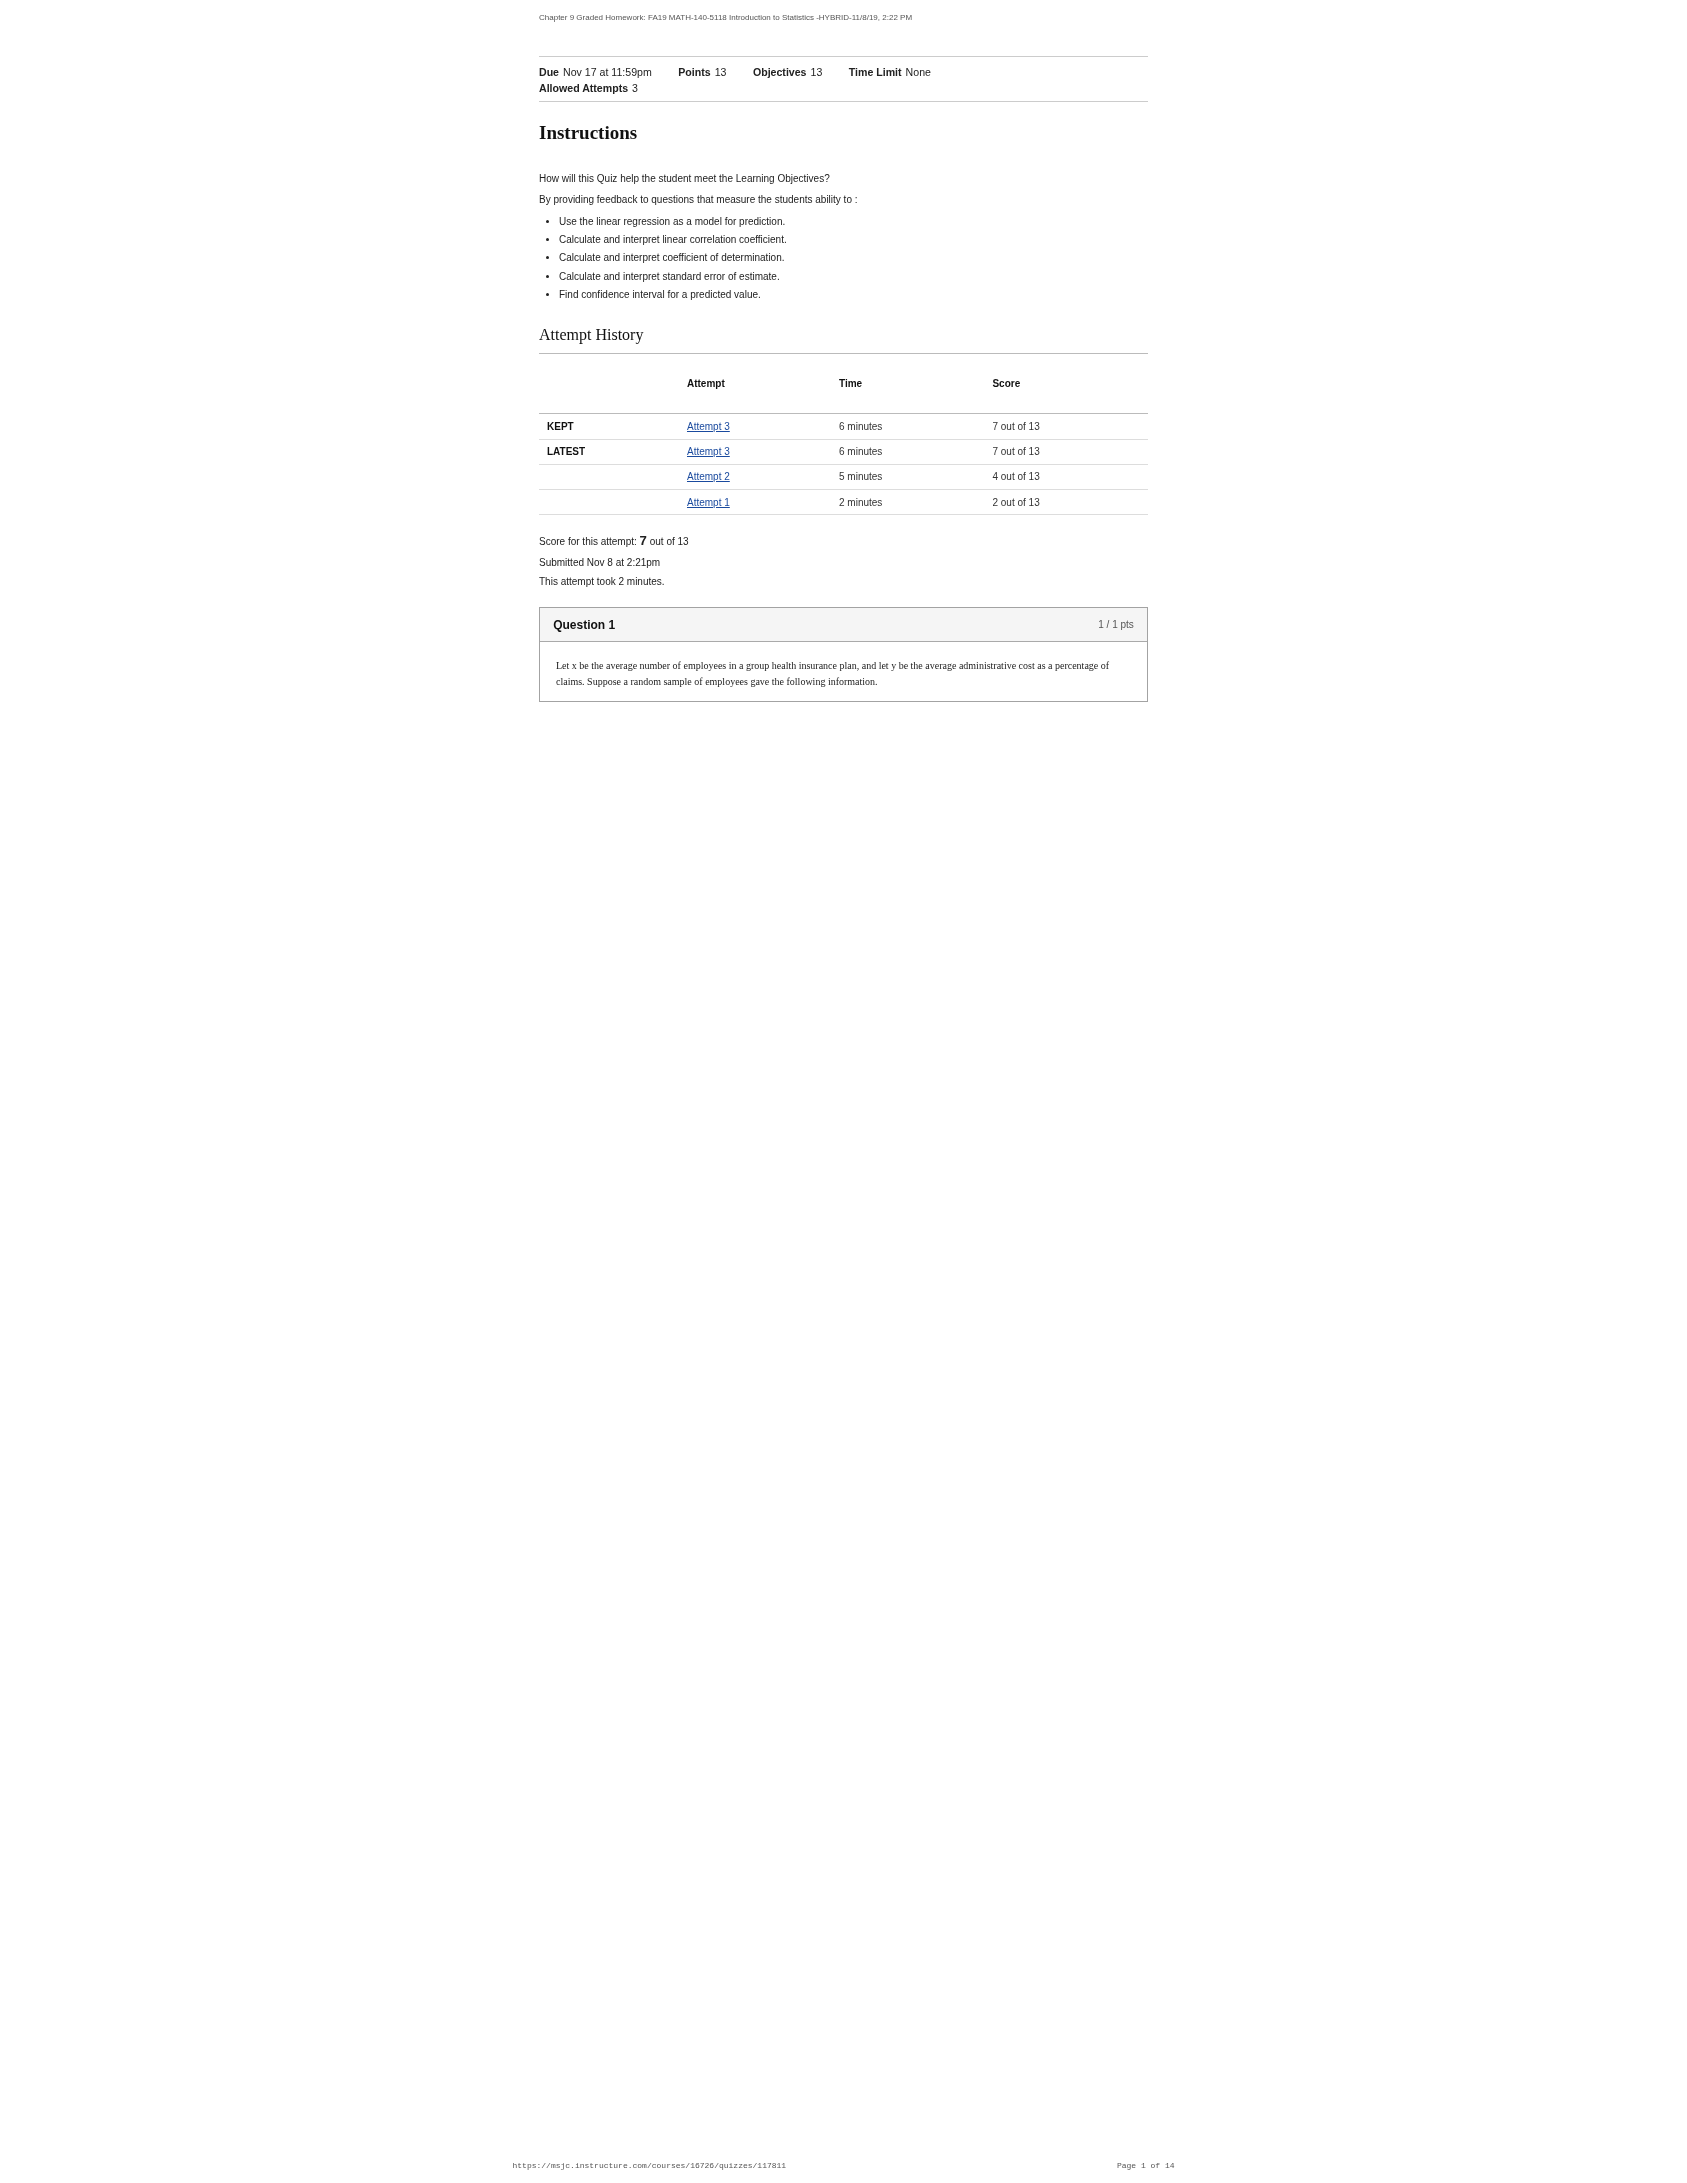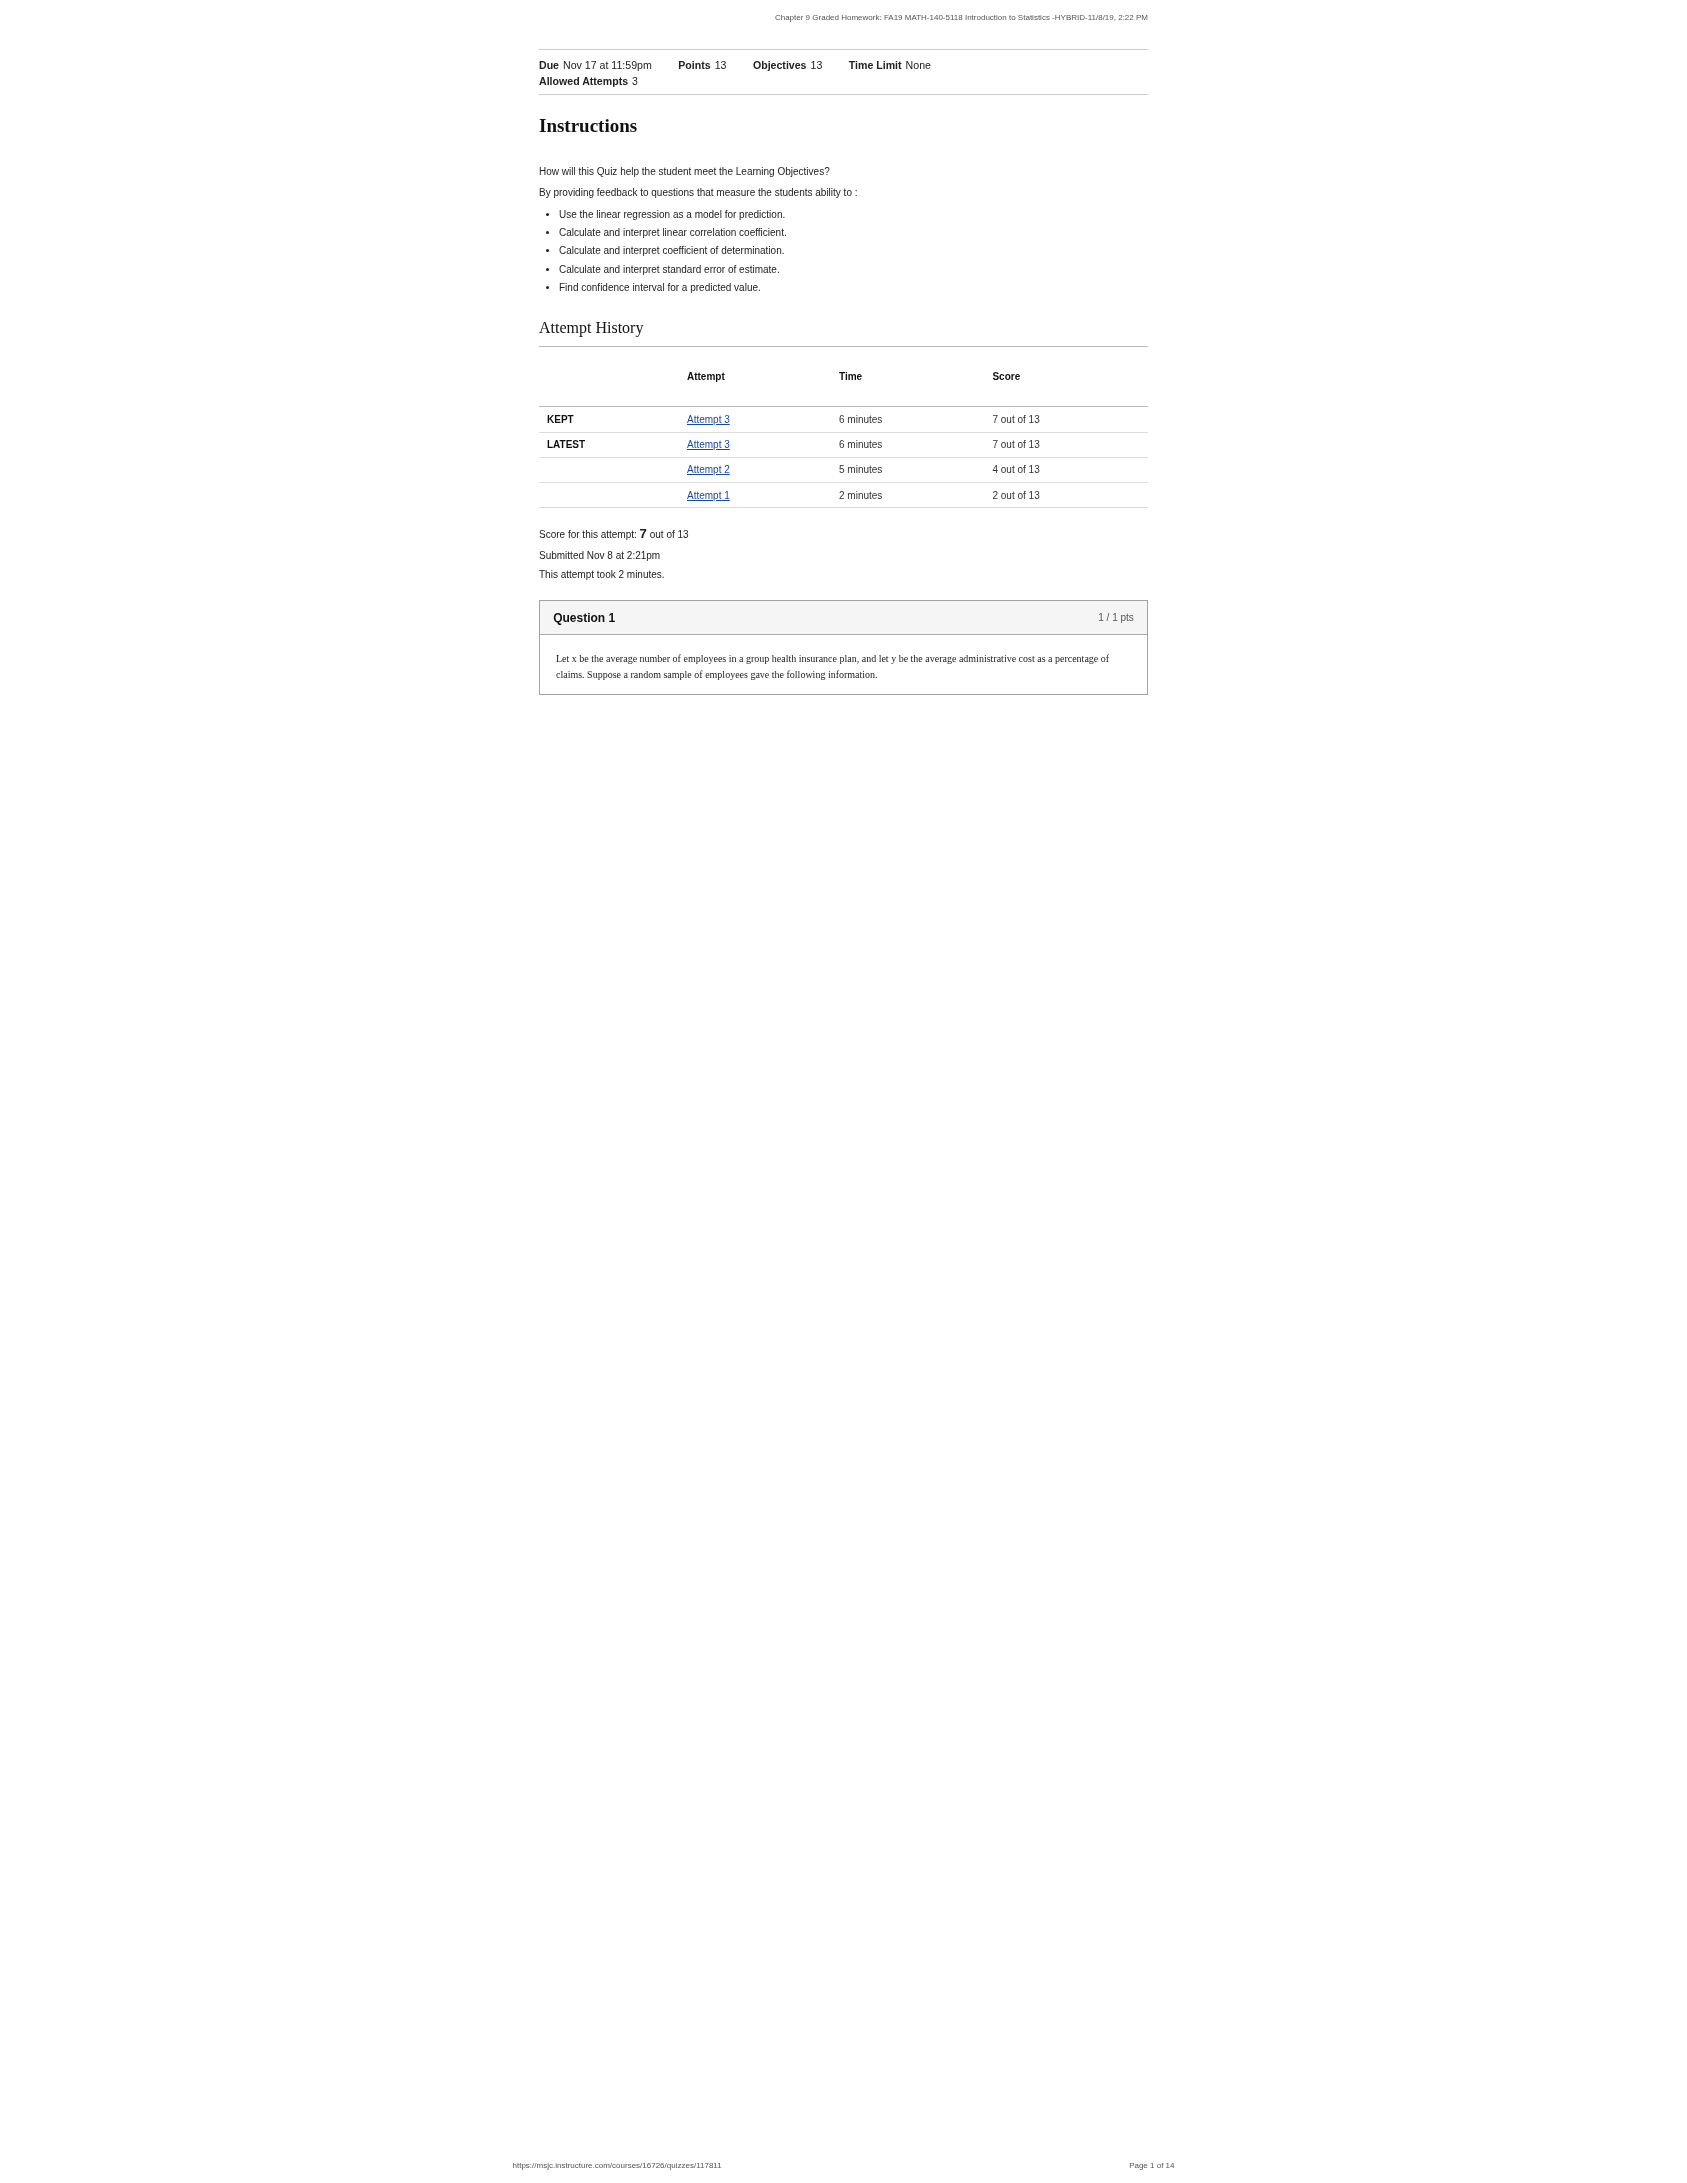--- a/index.html
+++ b/index.html
@@ -20,24 +20,24 @@
     .page-wrapper {
       max-width: 662px;
       margin: 0 auto;
       padding: 13.2px 26.5px 40px 26.5px;
       position: relative;
       min-height: 100vh;
     }
 
     .browser-header {
       display: flex;
-      justify-content: flex-end;
+      justify-content: flex-start;
       font-size: 8px;
       color: #555;
-      margin-bottom: 24px;
+      margin-bottom: 31px;
       padding-bottom: 2.6px;
     }
 
     .page-title-main {
       font-size: 24px;
       font-weight: 900;
       color: #111;
       margin-bottom: 12px;
       font-family: Georgia, 'Times New Roman', serif;
     }
@@ -194,20 +194,21 @@
 
     .page-footer {
       display: flex;
       justify-content: space-between;
       font-size: 8px;
       color: #555;
       position: fixed;
       bottom: 13.2px;
       left: 26.5px;
       right: 26.5px;
+      font-family: Liberation Mono, monospace;
     }
 
     .page-footer-inner {
       display: flex;
       justify-content: space-between;
       width: 100%;
       max-width: 662px;
       margin: 0 auto;
     }
   </style>

